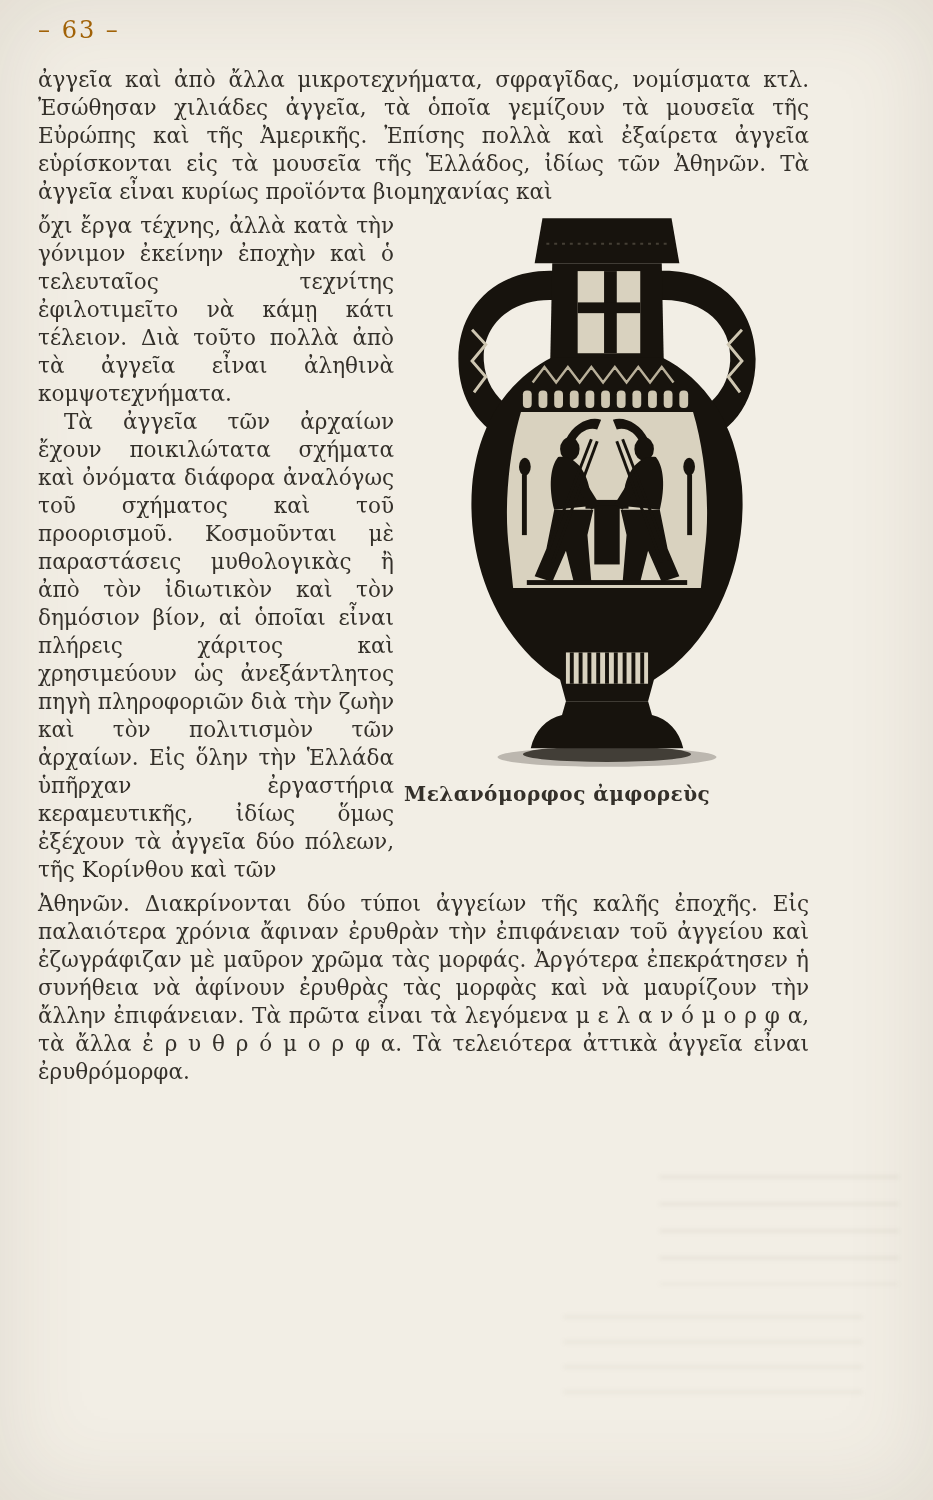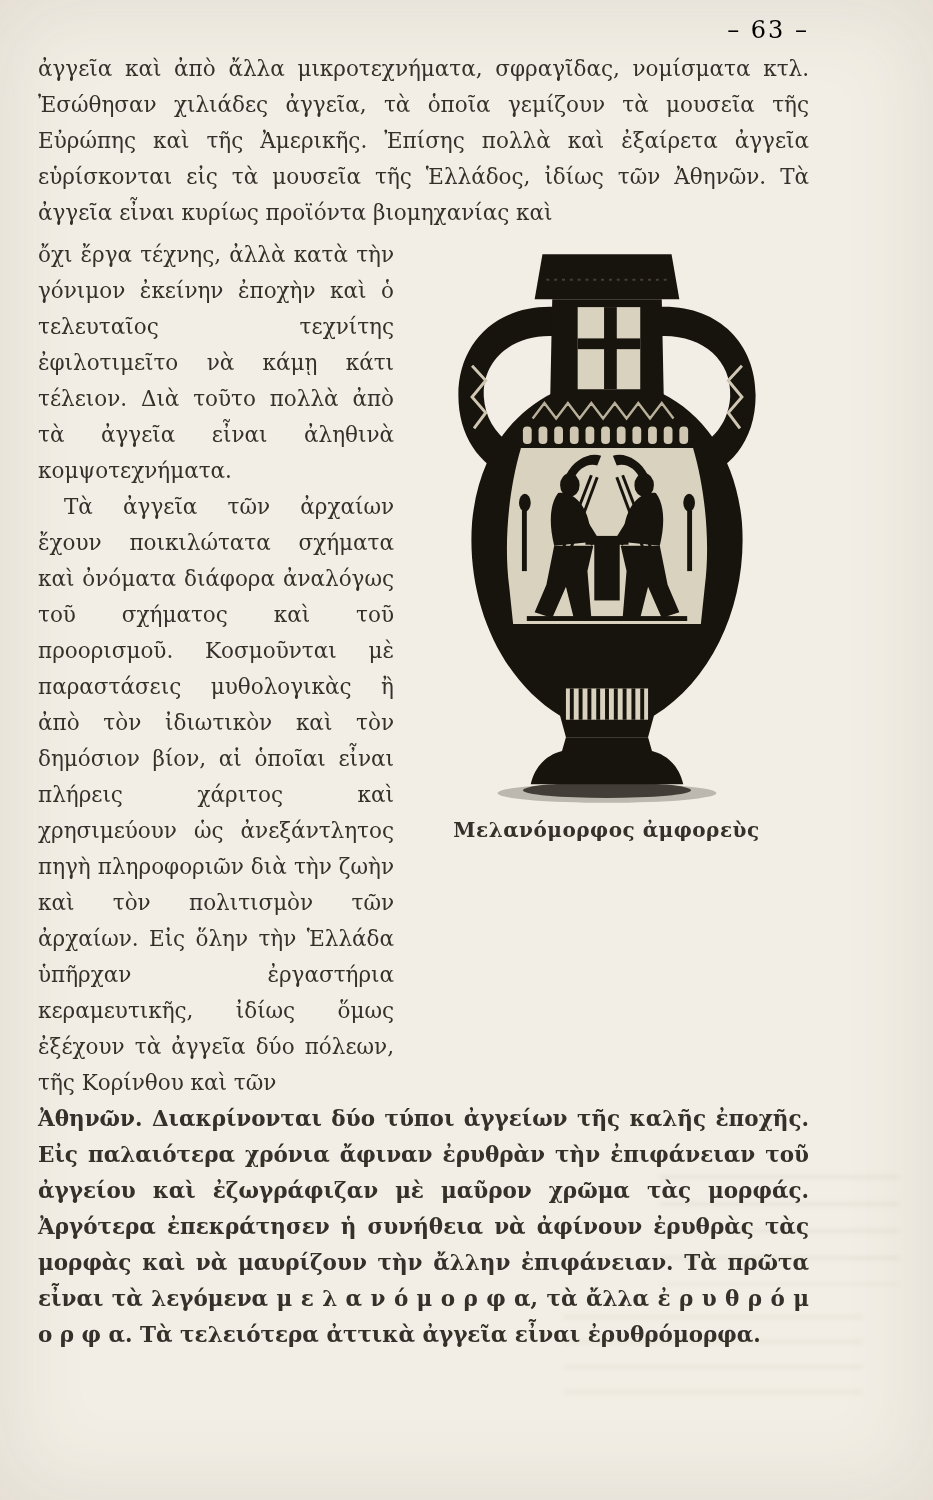--- a/index.html
+++ b/index.html
@@ -8,35 +8,35 @@
     width:933px;height:1500px;
     margin:0 auto;
     background:#f2eee5;
     box-shadow:inset 0 0 90px rgba(95,85,60,.12);
     overflow:hidden;
     font-family:"DejaVu Serif", serif;
     color:#34302a;
   }
   .content{padding:16px 124px 0 38px;position:relative;z-index:2;}
   .page-number{
-    text-align:right;font-size:24px;letter-spacing:2px;margin-bottom:7px;color:#000000;
+    text-align:left;font-size:24px;letter-spacing:2px;margin-bottom:22px;color:#a16207;
   }
-  .body-text{font-size:21.5px;line-height:36px;text-align:justify;margin:0;}
+  .body-text{font-size:21.5px;line-height:28px;text-align:justify;margin:0;}
   .intro{margin-bottom:6px;}
   .columns{display:flex;gap:10px;align-items:flex-start;}
   .col-left{width:356px;flex:none;}
   .col-left .indent{text-indent:26px;}
   .col-right{flex:1;min-width:0;}
-  figure.vase-figure{margin:11px;text-align:center;}
+  figure.vase-figure{margin:0;}
   .amphora{display:block;margin:0 auto;}
   figcaption{margin-top:2px;}
   .cap-title{font-size:20px;font-weight:bold;letter-spacing:.5px;}
   .cap-sub{font-size:18px;margin-top:3px;}
   .small-text{font-size:17.5px;line-height:26px;text-align:justify;margin:24px 0 0 6px;}
-  .outro{margin-top:0;font-weight:bold;}
+  .outro{margin-top:6px;}
   .bleed{position:absolute;pointer-events:none;opacity:.55;filter:blur(2px);z-index:1;}
   .bleed-1{right:34px;bottom:215px;width:240px;height:110px;
     background:repeating-linear-gradient(180deg, rgba(128,120,100,.15) 0 4px, transparent 4px 27px);}
   .bleed-2{right:70px;bottom:95px;width:300px;height:90px;
     background:repeating-linear-gradient(180deg, rgba(128,120,100,.12) 0 4px, transparent 4px 25px);}
 </style>
 </head>
 <body>
 
 <div class="page">

